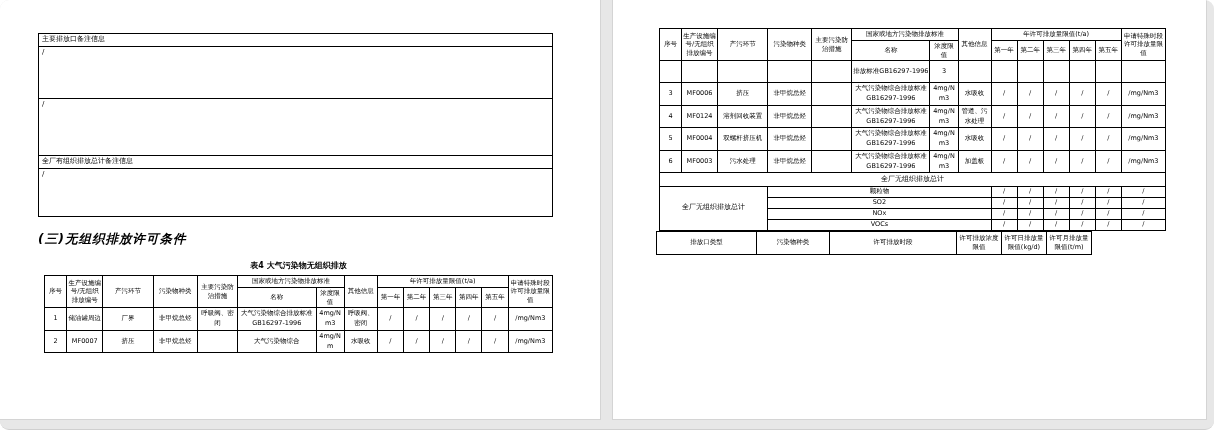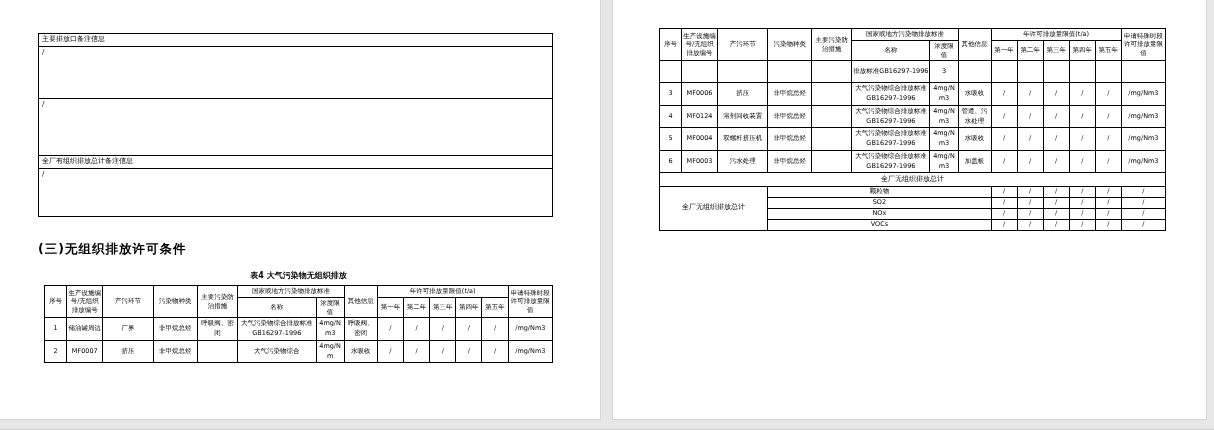--- a/index.html
+++ b/index.html
@@ -1,37 +1,37 @@
 <!DOCTYPE html>
 <html><head>
 <meta charset="utf-8">
 <style>
   * { box-sizing: border-box; margin: 0; padding: 0; }
   html, body { width: 1214px; height: 430px; }
   body { font-family: "DejaVu Sans", sans-serif; color: #000; }
-  .canvas { position: relative; width: 1214px; height: 430px; background: #e7e7e7; overflow: hidden; border-bottom: 1px solid #cfcfcf; }
+  .canvas { position: relative; width: 1214px; height: 430px; background: #e7e7e7; overflow: hidden; border-bottom: 1px solid #cfcfcf; border-radius: 9px; }
   .page { position: absolute; top: 0; background: #fff; border: 1px solid #d4d4d4; border-top: none; }
   .page-left  { left: 0;    width: 601px; height: 420px; border-left: none; }
   .page-right { left: 612px; width: 595px; height: 420px; }
   .pl-content { padding: 33px 0 0 38px; }
   .pr-content { padding: 28px 0 0 46px; }
 
   table { border-collapse: collapse; table-layout: fixed; }
   td, th { border: 1px solid #000; font-weight: normal; }
 
   
   .remarks { width: 515px; font-size: 7px; }
   .remarks td { text-align: left; padding: 1px 3px; vertical-align: top; line-height: 1.4; }
   .remarks .r-label td { height: 13px; }
   .remarks .r-val-0 td { height: 52px; }
   .remarks .r-val-1 td { height: 57px; }
   .remarks .r-val-2 td { height: 48px; }
 
   .sec-h { font-size: 12.5px; font-weight: bold; letter-spacing: 1px; }
-  .pl-content .sec-h { margin-top: 24px; }
+  .pl-content .sec-h { margin-top: 14px; font-style: italic; }
   .pr-content .sec-h { margin: 11px 0 0 -3px; }
 
   .tbl-title { font-size: 8px; font-weight: bold; text-align: center; }
   .pl-content .tbl-title { width: 509px; margin: 12px 0 4px 6px; }
   .pr-content .tbl-title { width: 435px; margin: 9px 0 4px -3px; }
 
   
   .etable { width: 509px; font-size: 6.5px; line-height: 1.5; margin-left: 6px; }
   .pr-content .etable { width: 507px; margin-left: 0; }
   .etable th, .etable td { text-align: center; vertical-align: middle; padding: 1px; word-break: break-all; }
@@ -311,16 +311,36 @@
               <td>/</td>
               <td>/</td>
               <td>/</td>
               <td>/</td>
               <td>/</td>
             </tr>
           </tbody>
         </table>
 
 
+      <table class="stable" id="special-table">
+          <colgroup>
+            <col style="width: 100px;">
+            <col style="width: 73px;">
+            <col style="width: 127px;">
+            <col style="width: 45px;">
+            <col style="width: 45px;">
+            <col style="width: 45px;">
+          </colgroup>
+          <thead>
+            <tr>
+              <th>排放口类型</th>
+              <th>污染物种类</th>
+              <th>许可排放时段</th>
+              <th>许可排放浓度限值</th>
+              <th>许可日排放量限值(kg/d)</th>
+              <th>许可月排放量限值(t/m)</th>
+            </tr>
+          </thead>
+        </table>
     </div>
   </div>
 
 </div>
 
 </body></html>

